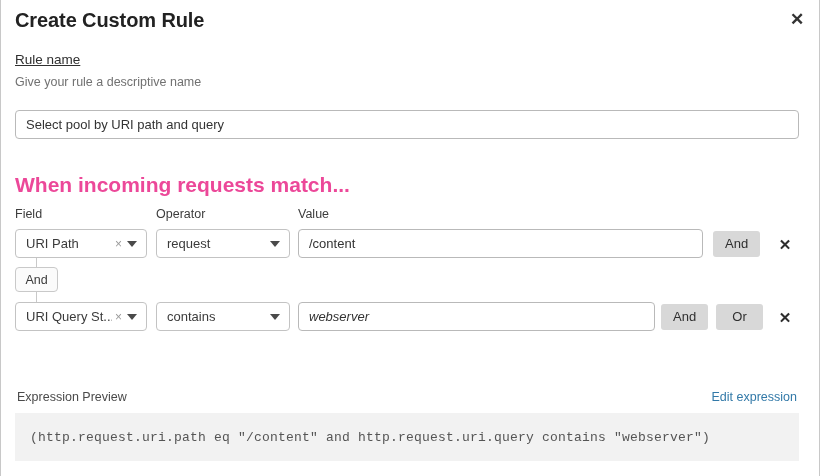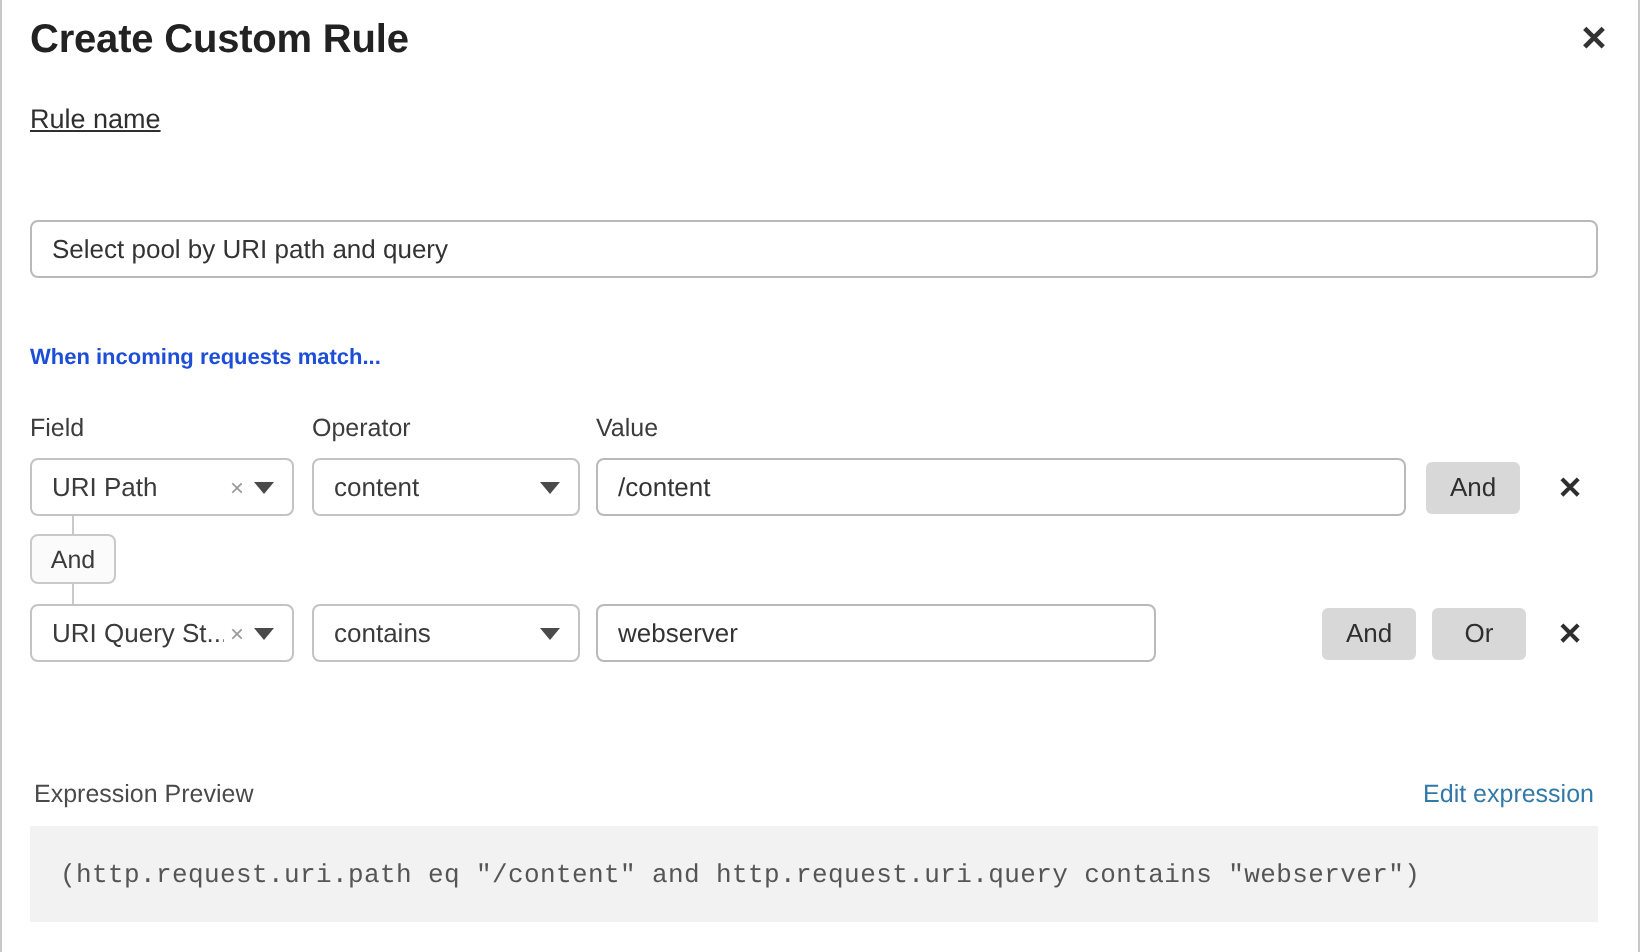--- a/index.html
+++ b/index.html
@@ -68,23 +68,23 @@
     outline: none;
   }
   .rule-name-input {
     left: 14px; top: 100px;
     width: 784px; height: 29px; margin-top: 10px;
   }
 
   .section-heading {
     position: absolute;
     left: 14px; top: 173px;
-    font-size: 11px;
-    font-weight: bold;
-    color: #1d4ed8;
+    font-size: 21px;
+    font-weight: bold;
+    color: #ec4899;
   }
 
   .col-label {
     position: absolute;
     top: 207px;
     font-size: 12.5px;
     color: #3c3c3c;
   }
   .col-field { left: 14px; }
   .col-operator { left: 155px; }
@@ -125,21 +125,21 @@
     margin-right: 3px;
   }
 
   .field-select { left: 14px; width: 132px; }
   .op-select   { left: 155px; width: 134px; }
 
   .row1 { top: 229px; }
   .row2 { top: 302px; }
 
   .val-input-1 { left: 297px; top: 229px; width: 405px; height: 29px; }
-  .val-input-2 { left: 297px; top: 302px; width: 280px; height: 29px; }
+  .val-input-2 { left: 297px; top: 302px; width: 357px; height: 29px; font-style: italic; }
 
   .pill-btn {
     position: absolute;
     height: 26px;
     background: #d8d8d8;
     border: none;
     border-radius: 3px;
     font-family: "Liberation Sans", sans-serif;
     font-size: 13px;
     color: #2f2f2f;
@@ -220,35 +220,36 @@
 </style>
 </head>
 <body>
 
 <div class="dialog">
 
   <div class="title">Create Custom Rule</div>
   <button class="close-btn">✕</button>
 
   <div class="label-strong rule-name-label">Rule name</div>
+  <div class="label-sub rule-name-help">Give your rule a descriptive name</div>
   <input class="text-input rule-name-input" type="text" value="Select pool by URI path and query" style="">
 
   <div class="section-heading">When incoming requests match...</div>
 
   <div class="col-label col-field">Field</div>
   <div class="col-label col-operator">Operator</div>
   <div class="col-label col-value">Value</div>
 
   <div class="select field-select row1">
     <span class="sel-text">URI Path</span>
     <span class="clear-x">×</span>
     <span class="caret"></span>
   </div>
   <div class="select op-select row1">
-    <span class="sel-text">content</span>
+    <span class="sel-text">request</span>
     <span class="caret"></span>
   </div>
   <input class="text-input val-input-1" type="text" value="/content" style="">
   <button class="pill-btn and-r1">And</button>
   <button class="del-x del-r1">✕</button>
 
   <div class="conn-line conn-line-top"></div>
   <div class="connector-chip">And</div>
   <div class="conn-line conn-line-bot"></div>
 

